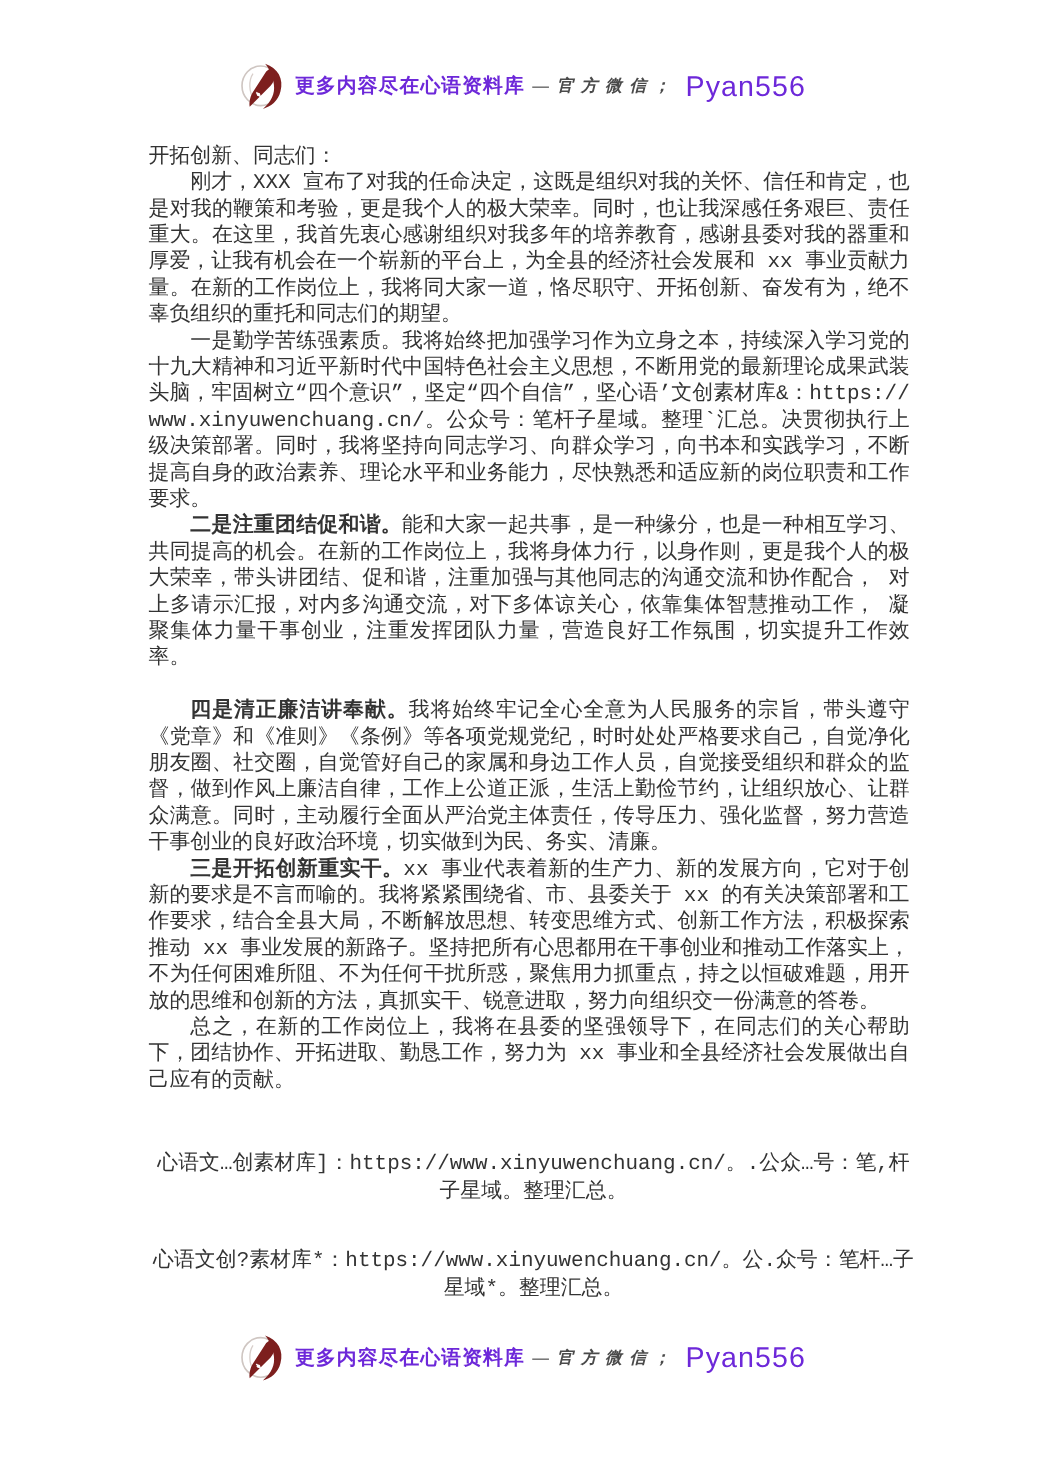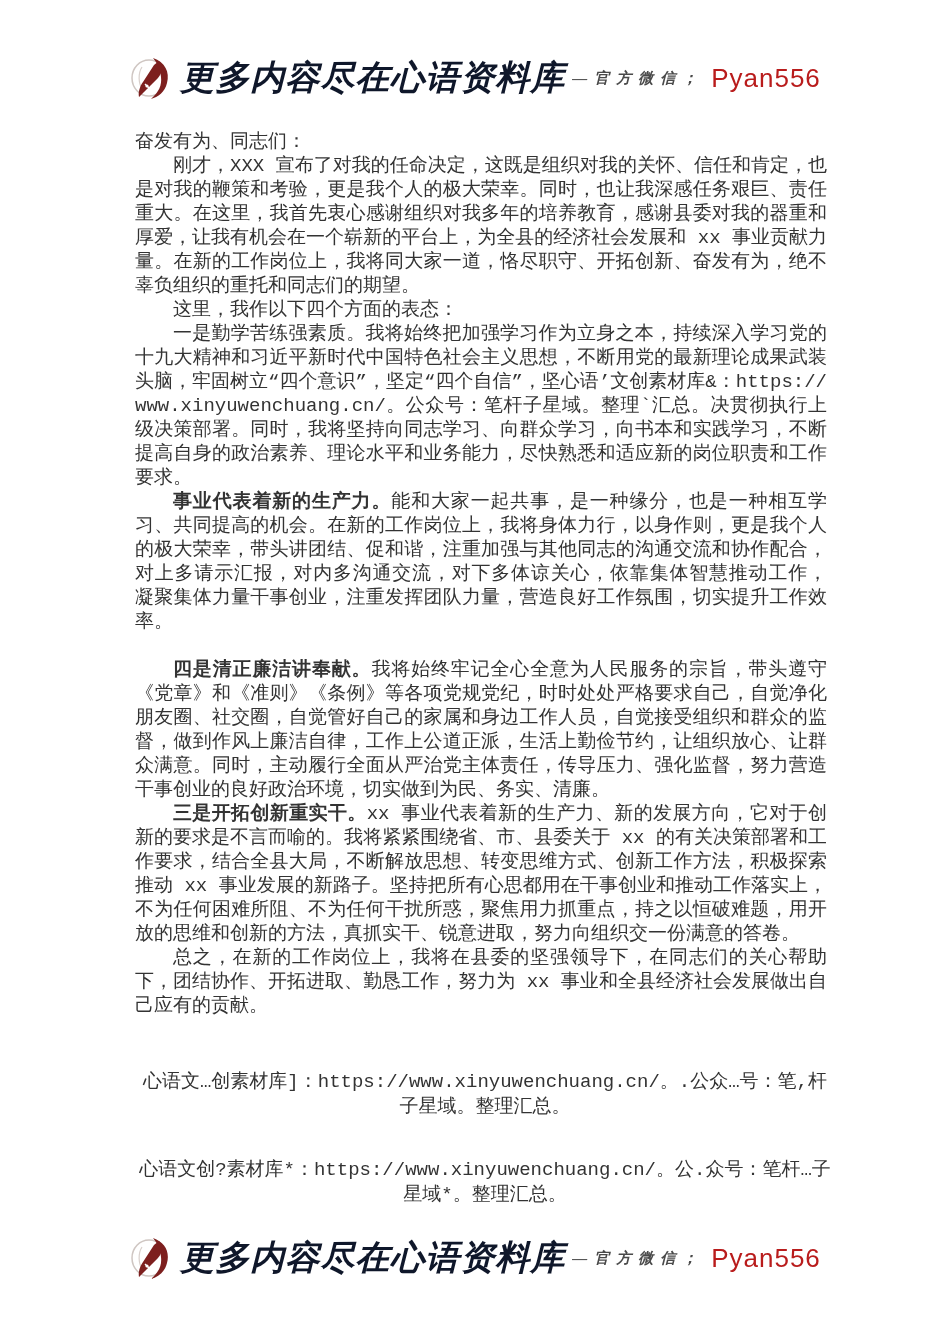--- a/index.html
+++ b/index.html
@@ -12,30 +12,29 @@
 
   
   .banner {
     display:flex; align-items:center; justify-content:center;
     gap:7px; white-space:nowrap;
   }
   .banner.top { padding-top:54px; }
   .banner.bottom { margin-top:26px; }
   .logo { width:44px; height:48px; flex:0 0 auto; }
   .brand {
-    font-size:34px; font-weight:bold; letter-spacing:1px;
-    color:#0f172a;
-    font-style:italic;
+    font-size:18px; font-weight:bold; letter-spacing:1px;
+    color:#6d28d9;
   }
   .wechat-label {
     font-size:15px; font-weight:bold; font-style:italic;
     letter-spacing:7px; color:#4a4a4a;
   }
   .wechat-id {
-    font-size:26px; color:#b91c1c;
+    font-size:26px; color:#6d28d9;
     font-family:"Liberation Sans","DejaVu Sans",sans-serif;
     letter-spacing:1px;
   }
 
   
   .content {
     width:692px;
     margin:28px 0 0 135px;
     font-size:19px; line-height:24px;
     color:#333333;
@@ -73,29 +72,28 @@
       <path d="M16 30 L21 35" stroke="#ffffff" stroke-width="1.4" fill="none"></path>
       <circle cx="18" cy="32" r="1.6" fill="#ffffff"></circle>
     </svg>
   </span>
   <span class="brand">更多内容尽在心语资料库</span>
   <span class="wechat-label">—官方微信；</span>
   <span class="wechat-id">Pyan556</span>
 </div>
 
 <div class="content">
-  <p class="salutation">奋发有为、同志们：</p>
+  <p class="salutation">开拓创新、同志们：</p>
 
   <p><span>刚才，XXX 宣布了对我的任命决定，这既是组织对我的关怀、信任和肯定，也是对我的鞭策和考验，更是我个人的极大荣幸。同时，也让我深感任务艰巨、责任重大。在这里，我首先衷心感谢组织对我多年的培养教育，感谢县委对我的器重和厚爱，让我有机会在一个崭新的平台上，为全县的经济社会发展和 xx 事业贡献力量。在新的工作岗位上，我将同大家一道，恪尽职守、开拓创新、奋发有为，绝不辜负组织的重托和同志们的期望。</span></p>
 
-  <p><span>这里，我作以下四个方面的表态：</span></p>
 
   <p><span>一是勤学苦练强素质。我将始终把加强学习作为立身之本，持续深入学习党的十九大精神和习近平新时代中国特色社会主义思想，不断用党的最新理论成果武装头脑，牢固树立“四个意识”，坚定“四个自信”，坚心语’文创素材库&amp;：https://www.xinyuwenchuang.cn/。公众号：笔杆子星域。整理`汇总。决贯彻执行上级决策部署。同时，我将坚持向同志学习、向群众学习，向书本和实践学习，不断提高自身的政治素养、理论水平和业务能力，尽快熟悉和适应新的岗位职责和工作要求。</span></p>
 
-  <p><strong class="lead">事业代表着新的生产力。</strong><span>能和大家一起共事，是一种缘分，也是一种相互学习、共同提高的机会。在新的工作岗位上，我将身体力行，以身作则，更是我个人的极大荣幸，带头讲团结、促和谐，注重加强与其他同志的沟通交流和协作配合， 对上多请示汇报，对内多沟通交流，对下多体谅关心，依靠集体智慧推动工作， 凝聚集体力量干事创业，注重发挥团队力量，营造良好工作氛围，切实提升工作效率。</span></p>
+  <p><strong class="lead">二是注重团结促和谐。</strong><span>能和大家一起共事，是一种缘分，也是一种相互学习、共同提高的机会。在新的工作岗位上，我将身体力行，以身作则，更是我个人的极大荣幸，带头讲团结、促和谐，注重加强与其他同志的沟通交流和协作配合， 对上多请示汇报，对内多沟通交流，对下多体谅关心，依靠集体智慧推动工作， 凝聚集体力量干事创业，注重发挥团队力量，营造良好工作氛围，切实提升工作效率。</span></p>
 
   <div class="blank-line"></div>
 
   <p><strong class="lead">四是清正廉洁讲奉献。</strong><span>我将始终牢记全心全意为人民服务的宗旨，带头遵守《党章》和《准则》《条例》等各项党规党纪，时时处处严格要求自己，自觉净化朋友圈、社交圈，自觉管好自己的家属和身边工作人员，自觉接受组织和群众的监督，做到作风上廉洁自律，工作上公道正派，生活上勤俭节约，让组织放心、让群众满意。同时，主动履行全面从严治党主体责任，传导压力、强化监督，努力营造干事创业的良好政治环境，切实做到为民、务实、清廉。</span></p>
 
   <p><strong class="lead">三是开拓创新重实干。</strong><span>xx 事业代表着新的生产力、新的发展方向，它对于创新的要求是不言而喻的。我将紧紧围绕省、市、县委关于 xx 的有关决策部署和工作要求，结合全县大局，不断解放思想、转变思维方式、创新工作方法，积极探索推动 xx 事业发展的新路子。坚持把所有心思都用在干事创业和推动工作落实上，不为任何困难所阻、不为任何干扰所惑，聚焦用力抓重点，持之以恒破难题，用开放的思维和创新的方法，真抓实干、锐意进取，努力向组织交一份满意的答卷。</span></p>
 
   <p><span>总之，在新的工作岗位上，我将在县委的坚强领导下，在同志们的关心帮助下，团结协作、开拓进取、勤恳工作，努力为 xx 事业和全县经济社会发展做出自己应有的贡献。</span></p>
 </div>
 

